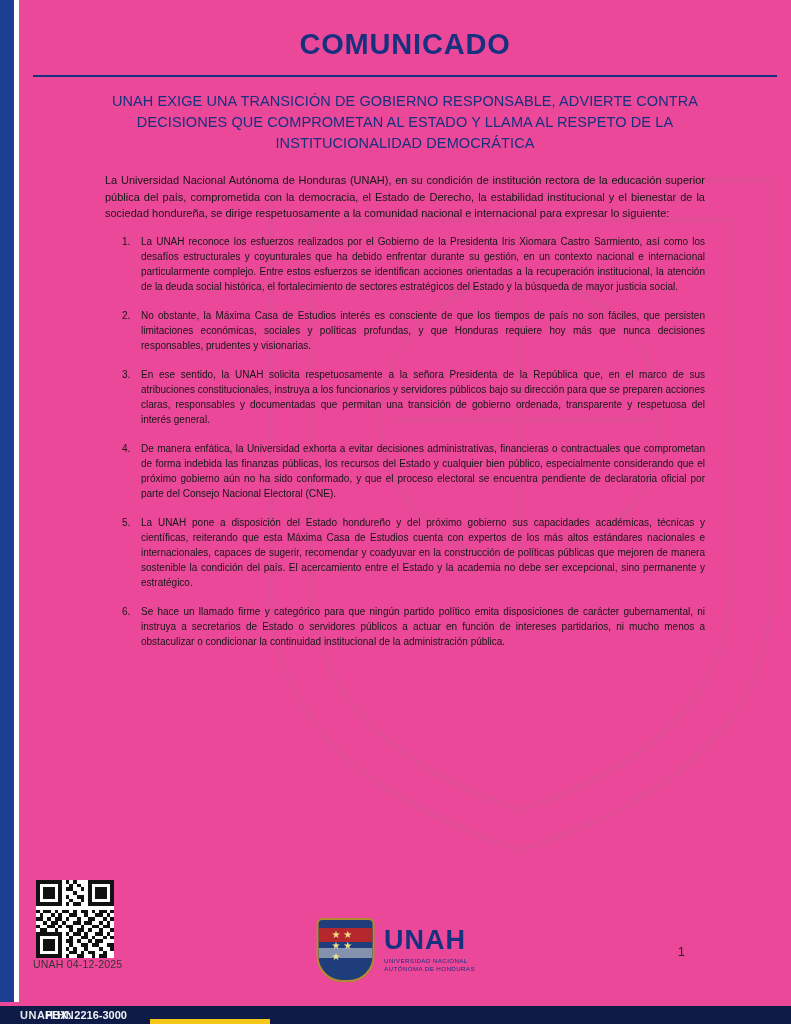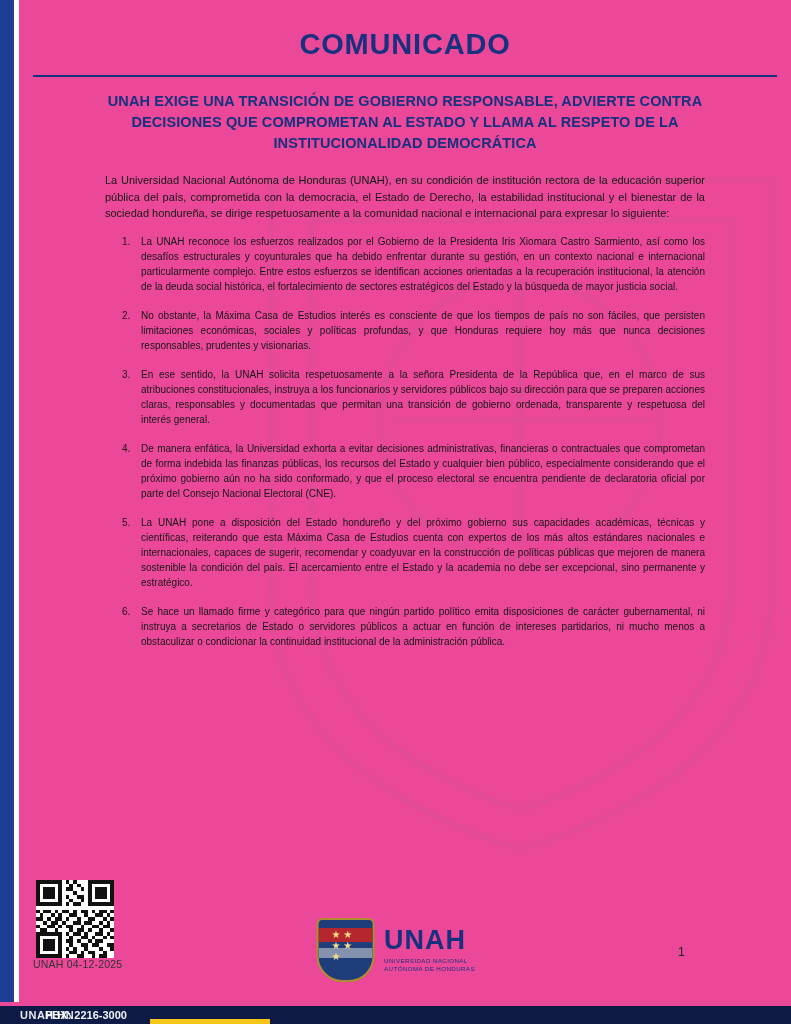--- a/index.html
+++ b/index.html
@@ -101,21 +101,21 @@
     margin-top: 28px;
   }
   .title-rule {
     margin: 14px 14px 0 14px;
     border-bottom: 2px solid #17317f;
   }
   .subtitle {
     margin: 14px 70px 0 70px;
     text-align: center;
     font-size: 14.5px;
-    font-weight: bold;
+    font-weight: normal;
     color: #17317f;
     line-height: 1.45;
     letter-spacing: 0.1px;
   }
   .body-text {
     margin: 18px 86px 0 86px;
     font-size: 11px;
     line-height: 1.5;
     text-align: justify;
     color: #161616;

